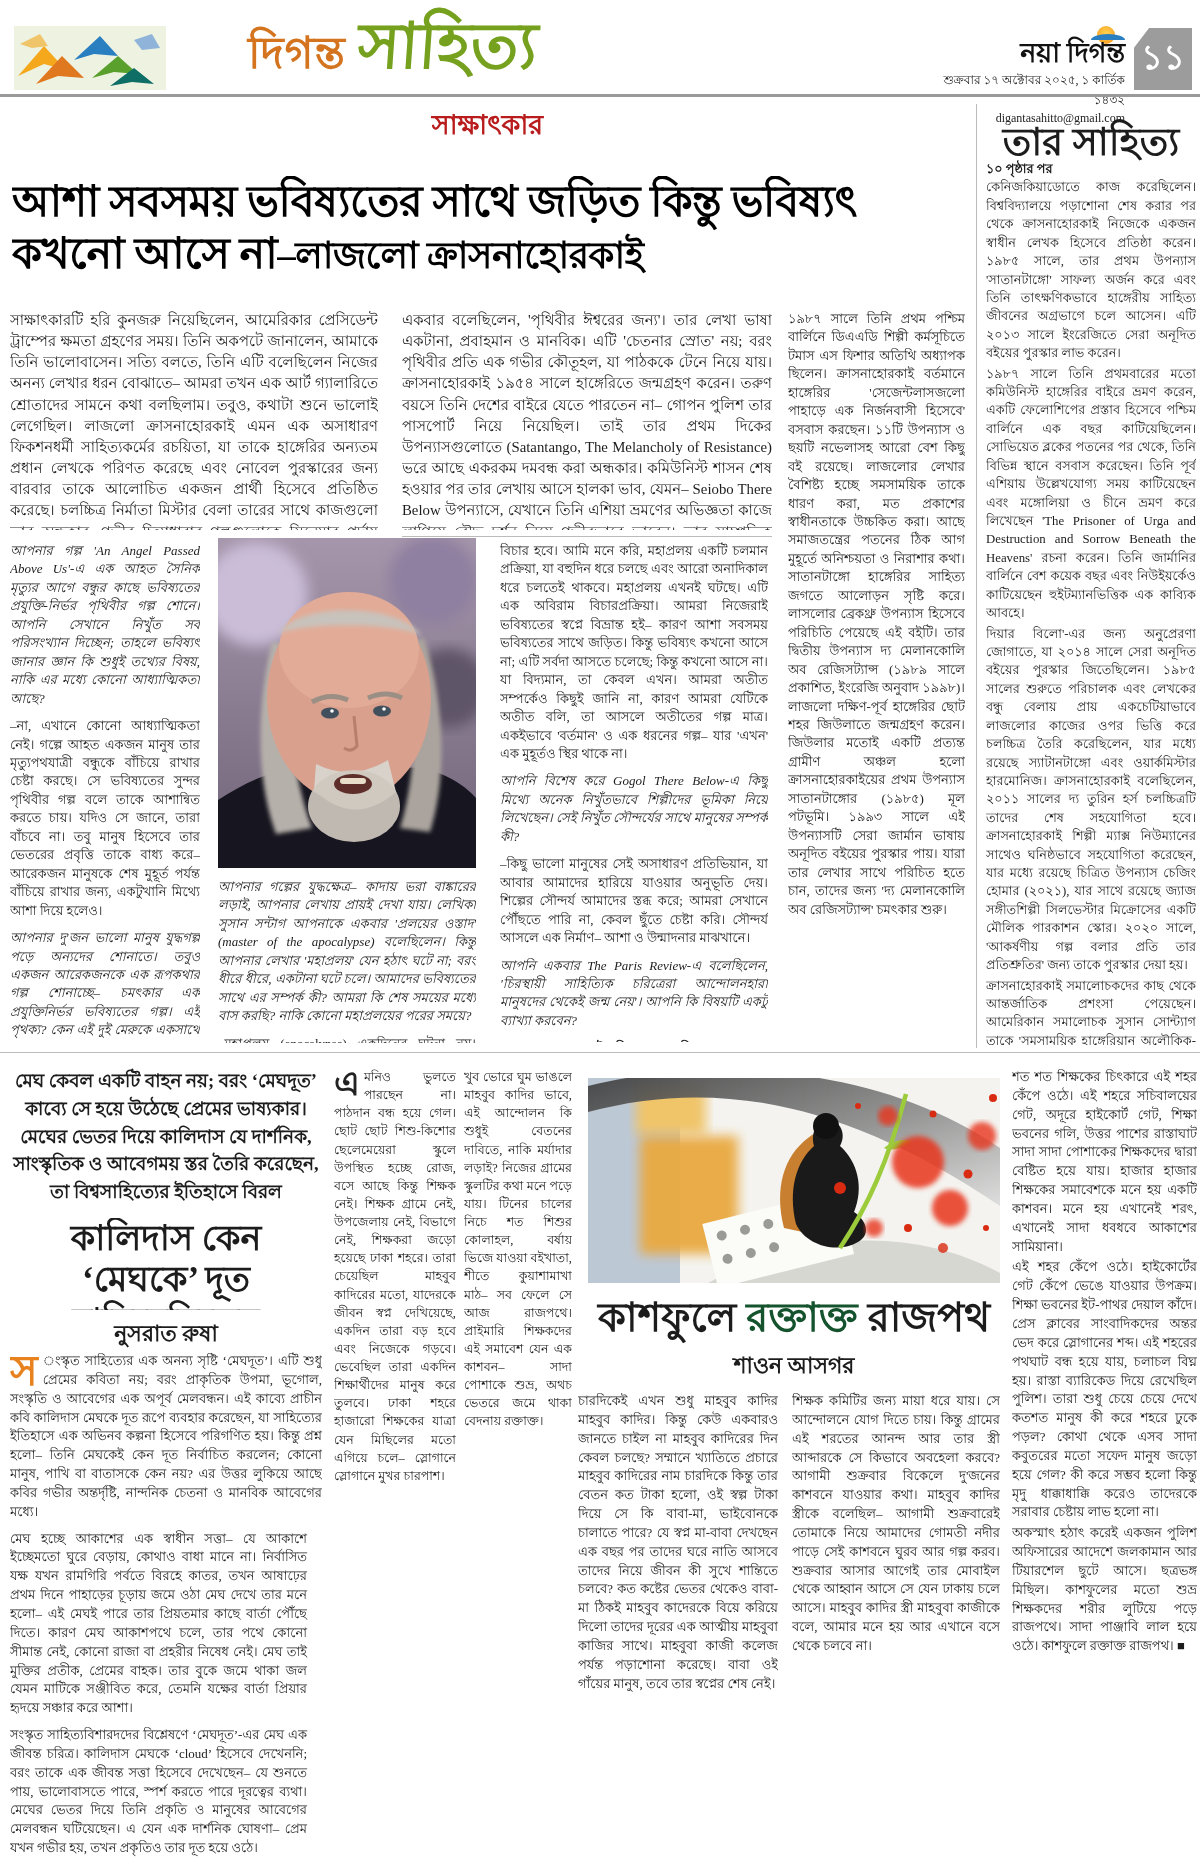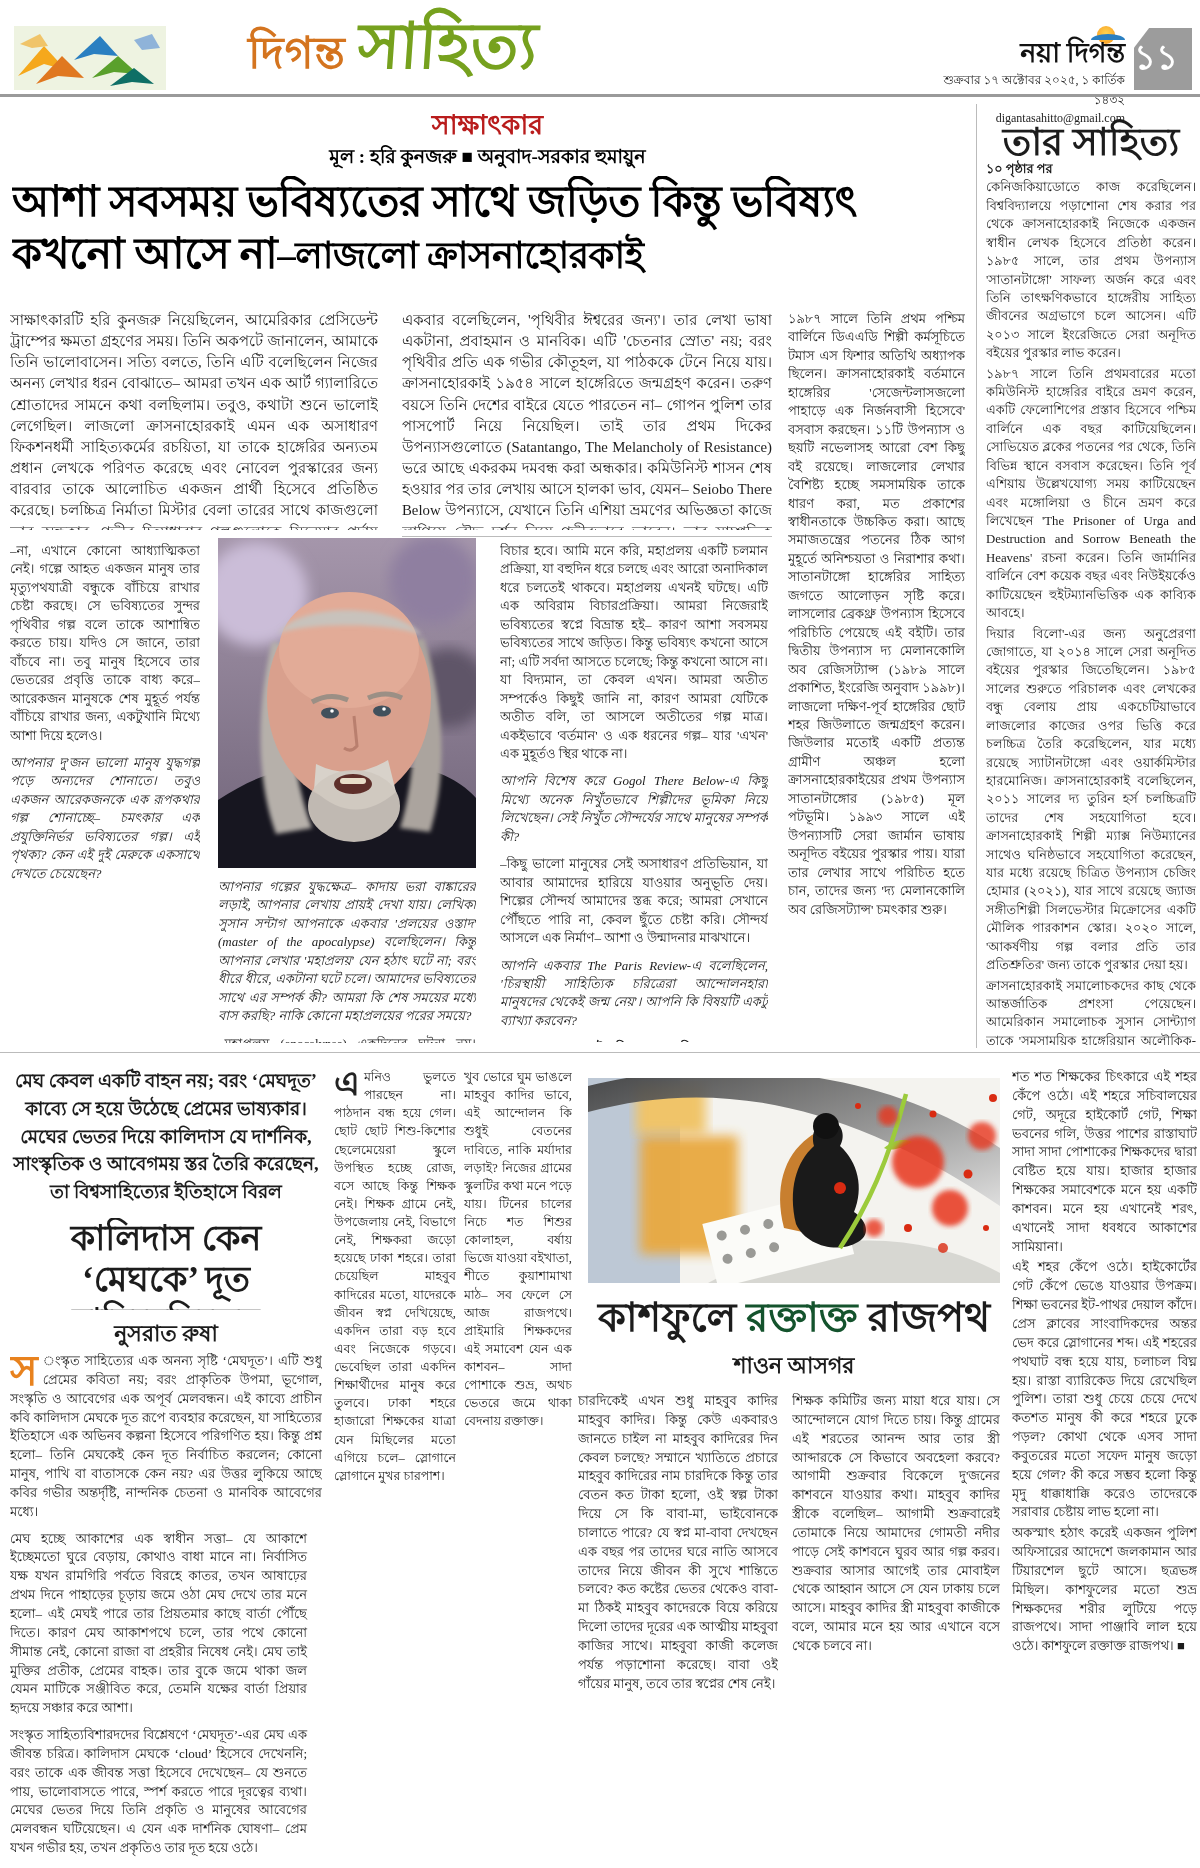--- a/index.html
+++ b/index.html
@@ -12,21 +12,21 @@
   .clip{overflow:hidden;}
   .rule{background:#9a9a9a;}
   .thinrule{background:#bbbbbb;}
   
   .masthead-word1{font-size:44px;font-weight:bold;color:#d4741f;letter-spacing:1px;font-family:Liberation Serif, serif;}
   .masthead-word2{font-size:64px;font-weight:bold;color:#76a11e;transform:skewX(-4deg);display:inline-block;line-height:.9;}
   .papername{font-size:27px;font-weight:bold;color:#111;line-height:1;}
   .dateline{font-size:12px;color:#222;margin-top:4px;}
   .email{font-size:12px;color:#222;}
   .pagebox{background:#9c9c9c;color:#fff;font-size:34px;font-weight:bold;
-           display:flex;align-items:center;justify-content:flex-start;
+           display:flex;align-items:center;justify-content:center;
            clip-path:polygon(26% 0,100% 0,100% 100%,0 100%,0 32%);}
   .sun{width:18px;height:18px;border-radius:50%;background:radial-gradient(circle at 50% 40%,#ffd34d,#f7941d);display:inline-block;}
   .wave{width:34px;height:6px;border-radius:50%/100% 100% 0 0;background:#2a7fc1;display:inline-block;margin-left:-24px;}
   
   .kicker{font-size:27px;font-weight:bold;color:#b91c1c;}
   .credit{font-size:19px;font-weight:bold;color:#000;}
   .headline{font-size:43px;line-height:1.22;font-weight:bold;color:#000;letter-spacing:-.5px;}
   .headline small{font-size:.86em;}
   .intro{font-size:14.8px;line-height:1.43;}
   .qa{font-size:13px;line-height:1.42;}
@@ -77,33 +77,33 @@
     <div class="email">digantasahitto@gmail.com</div>
   </div>
 
   <div class="abs pagebox" style="left:1134px;top:28px;width:58px;height:62px;">
     <span>১১</span>
   </div>
 
   <div class="abs rule" style="left:0;top:94px;width:1200px;height:3px;"></div>
 
   <div class="abs c kicker" style="left:10px;top:104px;width:955px;">সাক্ষাৎকার</div>
-  <div class="abs c credit" style="left:10px;top:142px;width:955px;">মূল : হরি কুনজরু ■ অনুবাদ-সরকার হুমায়ুন</div>
 
   <div class="abs headline clip" style="left:12px;top:176px;width:950px;height:128px;">
     <span>আশা সবসময় ভবিষ্যতের সাথে জড়িত কিন্তু ভবিষ্যৎ কখনো আসে না</span><small>–লাজলো ক্রাসনাহোরকাই</small>
   </div>
 
   <div class="abs j intro clip" style="left:10px;top:310px;width:368px;height:220px;">সাক্ষাৎকারটি হরি কুনজরু নিয়েছিলেন, আমেরিকার প্রেসিডেন্ট ট্রাম্পের ক্ষমতা গ্রহণের সময়। তিনি অকপটে জানালেন, আমাকে তিনি ভালোবাসেন। সত্যি বলতে, তিনি এটি বলেছিলেন নিজের অনন্য লেখার ধরন বোঝাতে– আমরা তখন এক আর্ট গ্যালারিতে শ্রোতাদের সামনে কথা বলছিলাম। তবুও, কথাটা শুনে ভালোই লেগেছিল। লাজলো ক্রাসনাহোরকাই এমন এক অসাধারণ ফিকশনধর্মী সাহিত্যকর্মের রচয়িতা, যা তাকে হাঙ্গেরির অন্যতম প্রধান লেখকে পরিণত করেছে এবং নোবেল পুরস্কারের জন্য বারবার তাকে আলোচিত একজন প্রার্থী হিসেবে প্রতিষ্ঠিত করেছে। চলচ্চিত্র নির্মাতা মিস্টার বেলা তারের সাথে কাজগুলো তার অন্ধকার, গভীর চিন্তাধারার গল্পগুলোকে সিনেমার পর্দায় নিয়ে এসেছে। তাকে বিশ্ব পরিমণ্ডলে পরিচিতি এনে দিয়েছে। ক্রাসনাহোরকাইয়ের লেখার বিশেষ একটি ধরন রয়েছে। অনেক সময় তার একটি পুরো উপন্যাস এককথায় দীর্ঘ বাক্যে গাঁথা। সেই বাক্য ঘুরে বেড়ায় দার্শনিক চিন্তা, রসিকতা ও ক্লান্তিহীন মনোবেগ নিয়ে। তার ভাষা, ভাবলোকে অনন্য অনুভূতি– যা প্রকাশ করতে সাহস ও সময় লাগে, সংক্ষিপ্ত বাক্যে ধরা যায় না। তিনি</div>
   <div class="abs j intro clip" style="left:402px;top:310px;width:370px;height:220px;">
     <span>একবার বলেছিলেন, 'পৃথিবীর ঈশ্বরের জন্য'। তার লেখা ভাষা একটানা, প্রবাহমান ও মানবিক। এটি 'চেতনার স্রোত' নয়; বরং পৃথিবীর প্রতি এক গভীর কৌতূহল, যা পাঠককে টেনে নিয়ে যায়। ক্রাসনাহোরকাই ১৯৫৪ সালে হাঙ্গেরিতে জন্মগ্রহণ করেন। তরুণ বয়সে তিনি দেশের বাইরে যেতে পারতেন না– গোপন পুলিশ তার পাসপোর্ট নিয়ে নিয়েছিল। তাই তার প্রথম দিকের উপন্যাসগুলোতে (Satantango, The Melancholy of Resistance) ভরে আছে একরকম দমবন্ধ করা অন্ধকার। কমিউনিস্ট শাসন শেষ হওয়ার পর তার লেখায় আসে হালকা ভাব, যেমন– Seiobo There Below উপন্যাসে, যেখানে তিনি এশিয়া ভ্রমণের অভিজ্ঞতা কাজে লাগিয়ে বৌদ্ধ দর্শন নিয়ে গভীরভাবে ভাবেন। তার সাম্প্রতিক উপন্যাসে Herscht 07769-এ দেখা যায় বাখের সঙ্গীত ও জার্মান নয়া-নাৎসিদের মধ্যে এক আশ্চর্য সত্তাত। আর নতুন গল্প An Angel Passed Above Us-এ তিনি ইউক্রেন যুদ্ধের কাদামাখা বাস্তবতার সাথে আধুনিক প্রযুক্তির মায়াবী প্রতিশ্রুতির তীব্র বিরোধ দেখিয়েছেন। </span>
   </div>
   <div class="abs thinrule" style="left:402px;top:536px;width:370px;height:1px;"></div>
 
   <div class="abs j qa clip" style="left:10px;top:542px;width:190px;height:500px;">
+    <p class="q">আপনার গল্প 'An Angel Passed Above Us'-এ এক আহত সৈনিক মৃত্যুর আগে বন্ধুর কাছে ভবিষ্যতের প্রযুক্তি-নির্ভর পৃথিবীর গল্প শোনে। আপনি সেখানে নিখুঁত সব পরিসংখ্যান দিচ্ছেন; তাহলে ভবিষ্যৎ জানার জ্ঞান কি শুধুই তথ্যের বিষয়, নাকি এর মধ্যে কোনো আধ্যাত্মিকতা আছে?</p>
     <p>–না, এখানে কোনো আধ্যাত্মিকতা নেই। গল্পে আহত একজন মানুষ তার মৃত্যুপথযাত্রী বন্ধুকে বাঁচিয়ে রাখার চেষ্টা করছে। সে ভবিষ্যতের সুন্দর পৃথিবীর গল্প বলে তাকে আশান্বিত করতে চায়। যদিও সে জানে, তারা বাঁচবে না। তবু মানুষ হিসেবে তার ভেতরের প্রবৃত্তি তাকে বাধ্য করে– আরেকজন মানুষকে শেষ মুহূর্ত পর্যন্ত বাঁচিয়ে রাখার জন্য, একটুখানি মিথ্যে আশা দিয়ে হলেও।</p>
     <p class="q">আপনার দু'জন ভালো মানুষ যুদ্ধগল্প পড়ে অন্যদের শোনাতে। তবুও একজন আরেকজনকে এক রূপকথার গল্প শোনাচ্ছে– চমৎকার এক প্রযুক্তিনির্ভর ভবিষ্যতের গল্প। এই পৃথক্য? কেন এই দুই মেরুকে একসাথে দেখতে চেয়েছেন?</p>
 
   </div>
 
   <svg class="abs" style="left:218px;top:538px;" width="258" height="330" viewBox="0 0 258 330">
     <defs>
       <linearGradient id="pbg" x1="0" y1="0" x2="0" y2="1">
         <stop offset="0" stop-color="#a596ab"></stop>
           <stop offset="1" stop-color="#6f6378"></stop>

